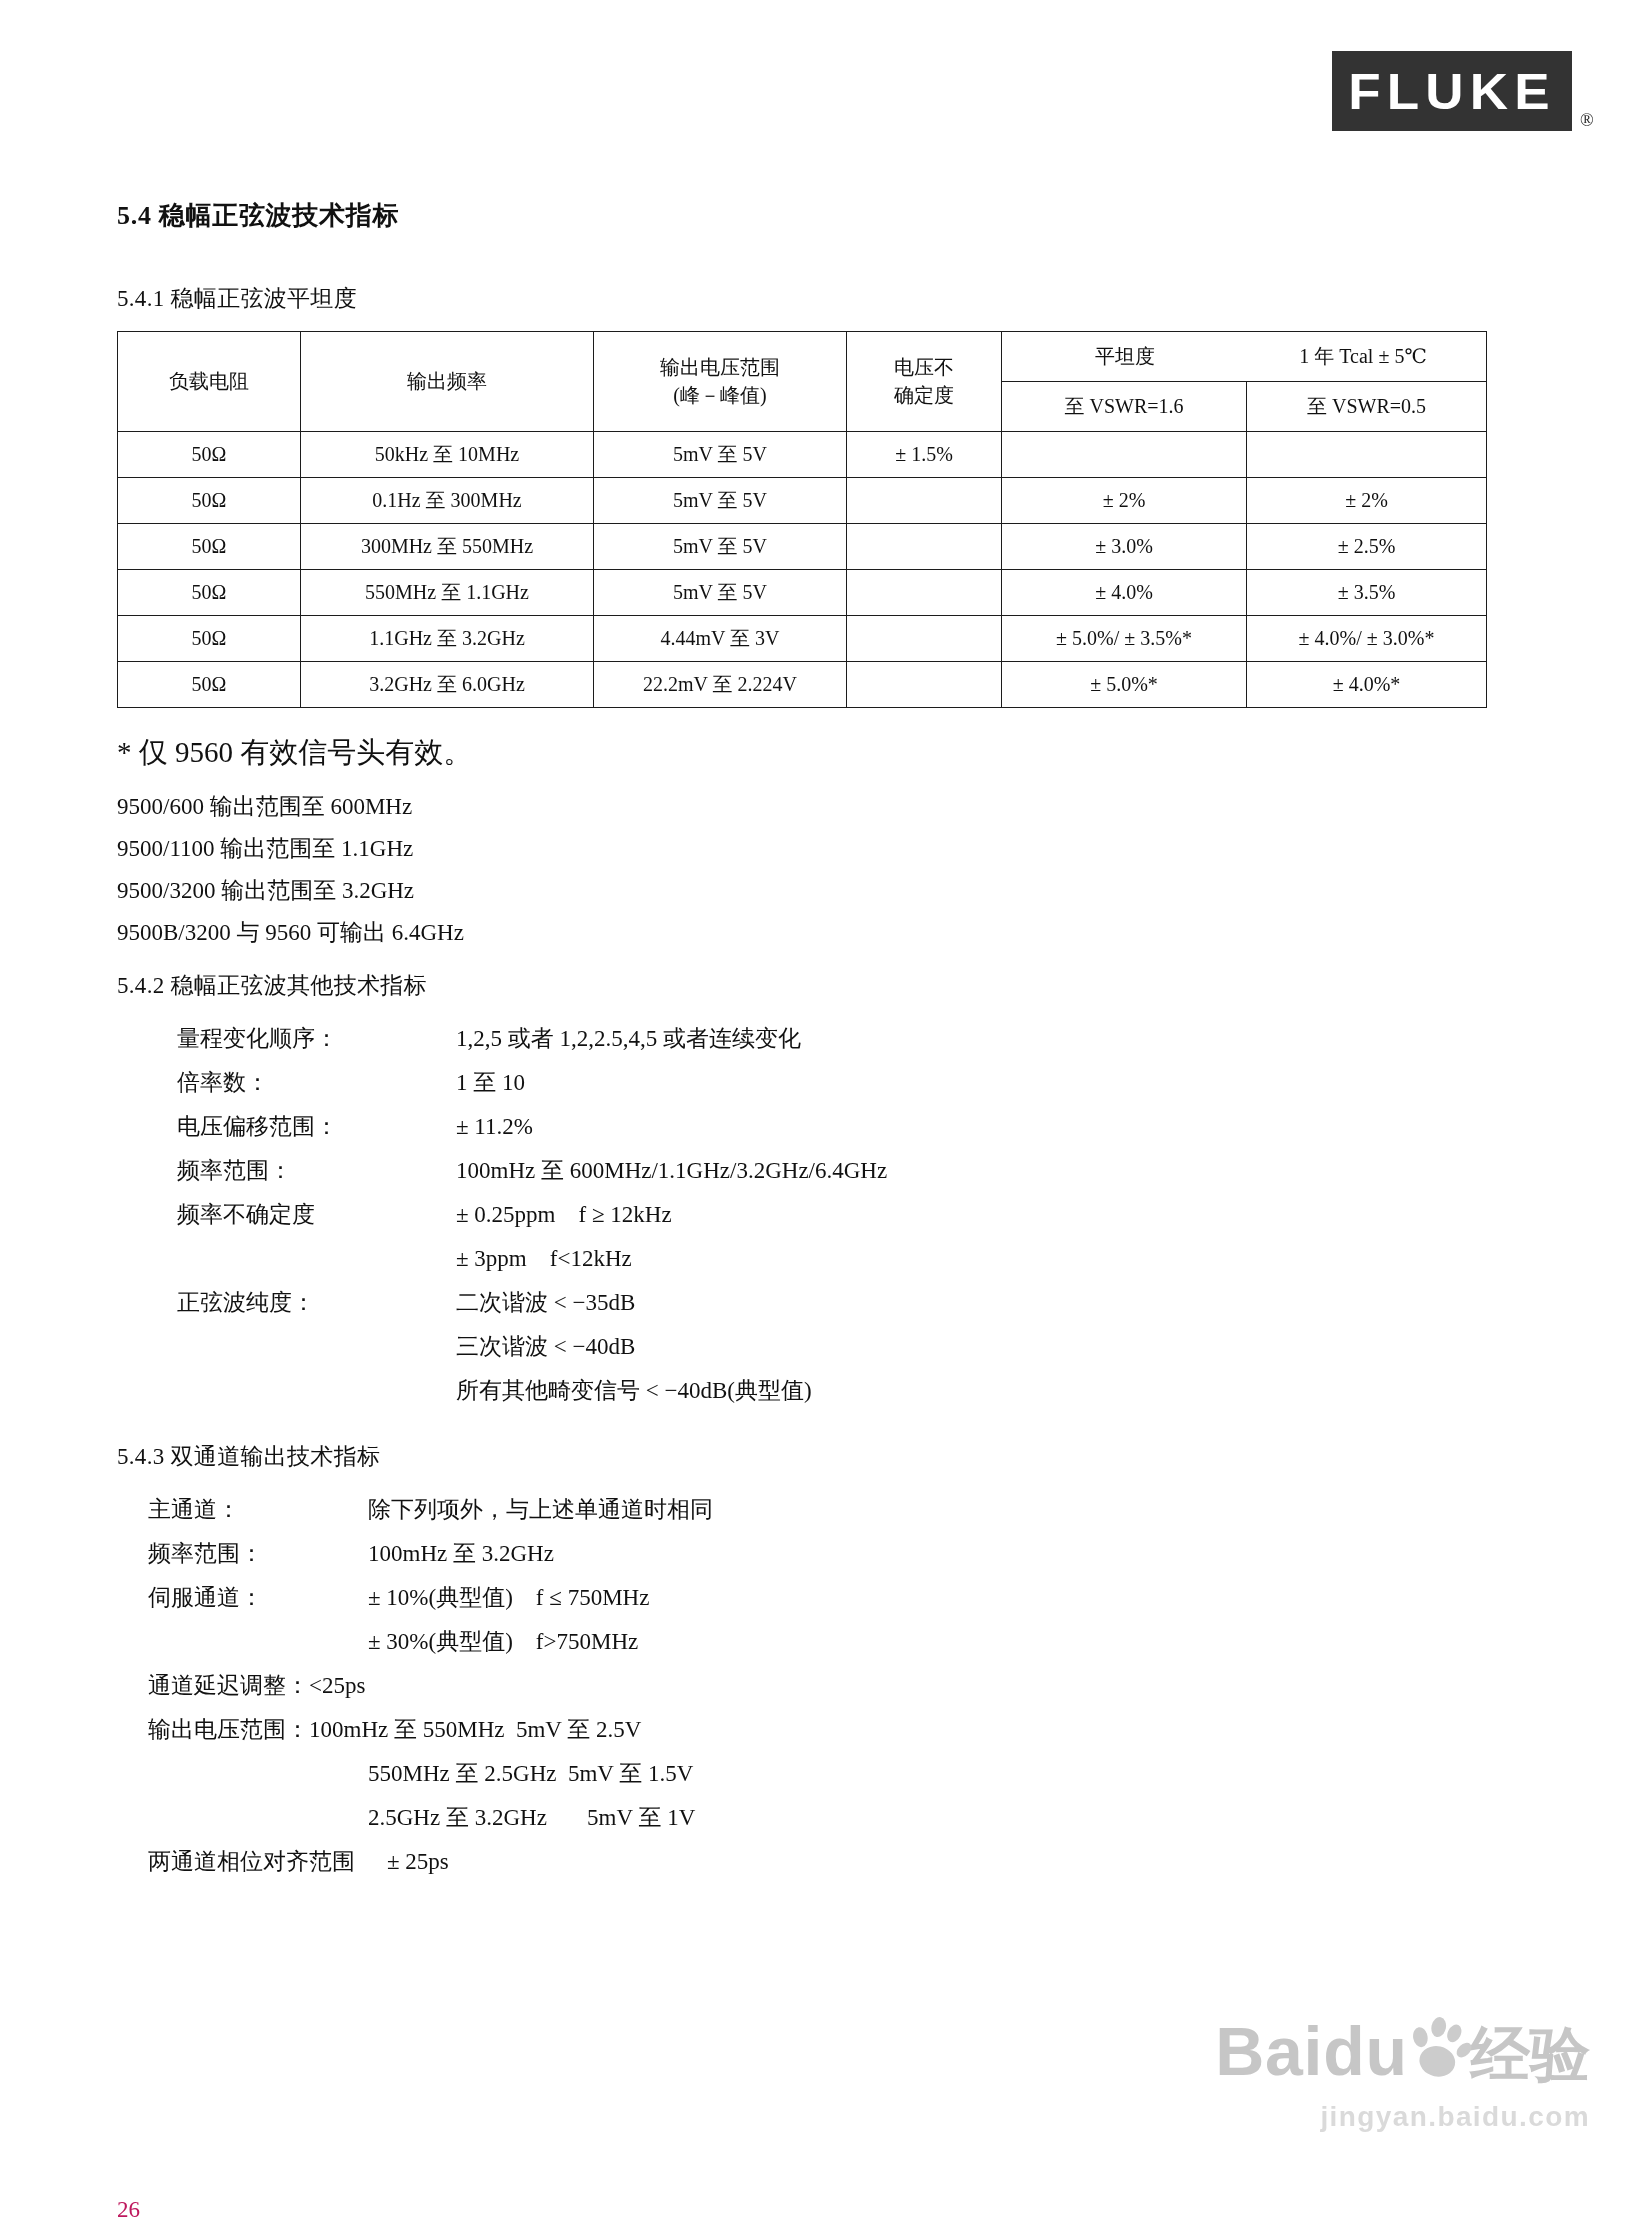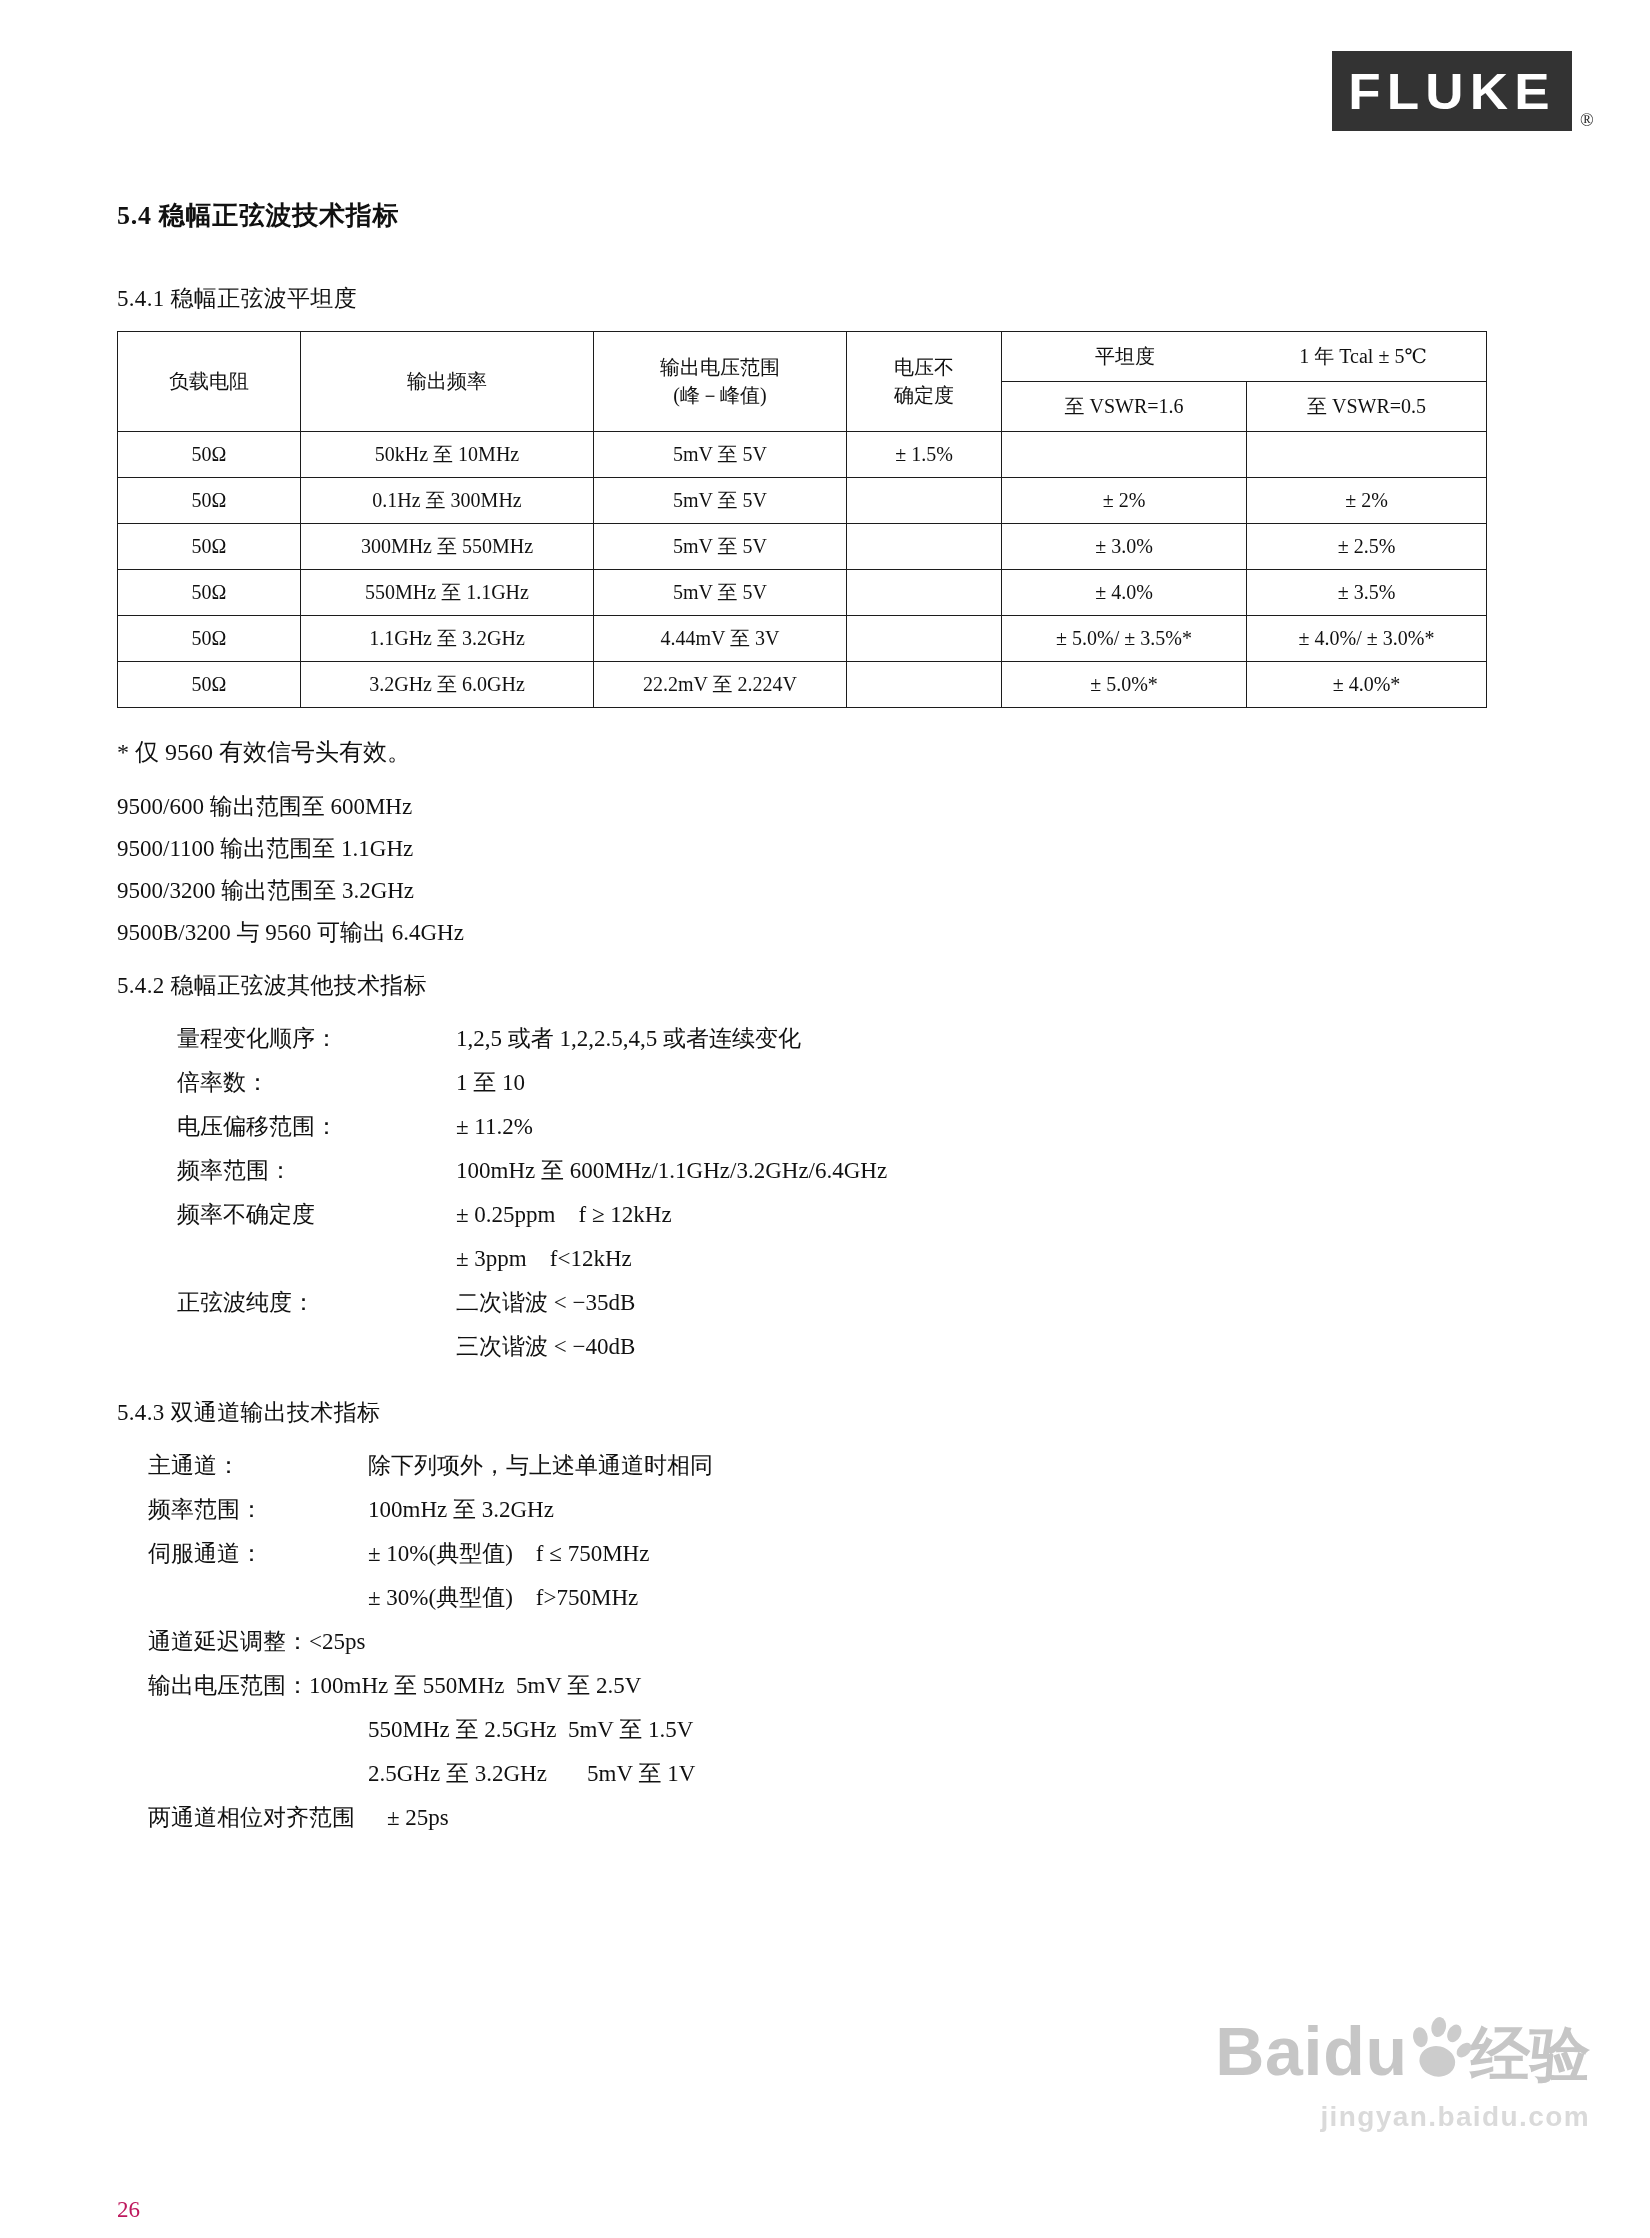--- a/index.html
+++ b/index.html
@@ -34,21 +34,21 @@
     border:1.4px solid #1c1c1c; text-align:center; vertical-align:middle;
     font-size:20px; font-weight:normal; padding:0 4.2px; color:#111111;
   }
   table.flat thead th { height:50px; line-height:26px; }
   table.flat tbody td { height:46px; }
   .two-line div { line-height:28px; }
   .flat-head { padding:0; }
   .flat-head .half { display:inline-block; width:49%; text-align:center; }
 
   
-  .note-star { margin-top:29px; font-size:24px; line-height:30.5px; }
+  .note-star { margin-top:29px; font-size:29px; line-height:30.5px; }
   .note-list { margin-top:19.4px; }
   .note-list .note-line { font-size:23px; line-height:42px; }
 
   
   .spec-list { font-size:23px; }
   .s542-list { margin-left:60px; margin-top:16.6px; }
   .s543-list { margin-left:31px; margin-top:15.3px; }
   .spec-row { display:flex; line-height:44px; }
   .lbl { flex:none; white-space:pre-wrap; }
   .lbl-a { width:279px; }
@@ -211,20 +211,24 @@
         <span class="val">± 3ppm    f&lt;12kHz</span>
       </div>
       <div class="spec-row">
         <span class="lbl lbl-a">正弦波纯度：</span>
         <span class="val">二次谐波 &lt; −35dB</span>
       </div>
       <div class="spec-row">
         <span class="lbl lbl-a"></span>
         <span class="val">三次谐波 &lt; −40dB</span>
       </div>
+      <div class="spec-row">
+        <span class="lbl lbl-a"></span>
+        <span class="val">所有其他畸变信号 &lt; −40dB(典型值)</span>
+      </div>
     </div>
 
     <div class="h-sub h-543">5.4.3 双通道输出技术指标</div>
     <div class="spec-list s543-list">
       <div class="spec-row">
         <span class="lbl lbl-b">主通道：</span>
         <span class="val">除下列项外，与上述单通道时相同</span>
       </div>
       <div class="spec-row">
         <span class="lbl lbl-b">频率范围：</span>

